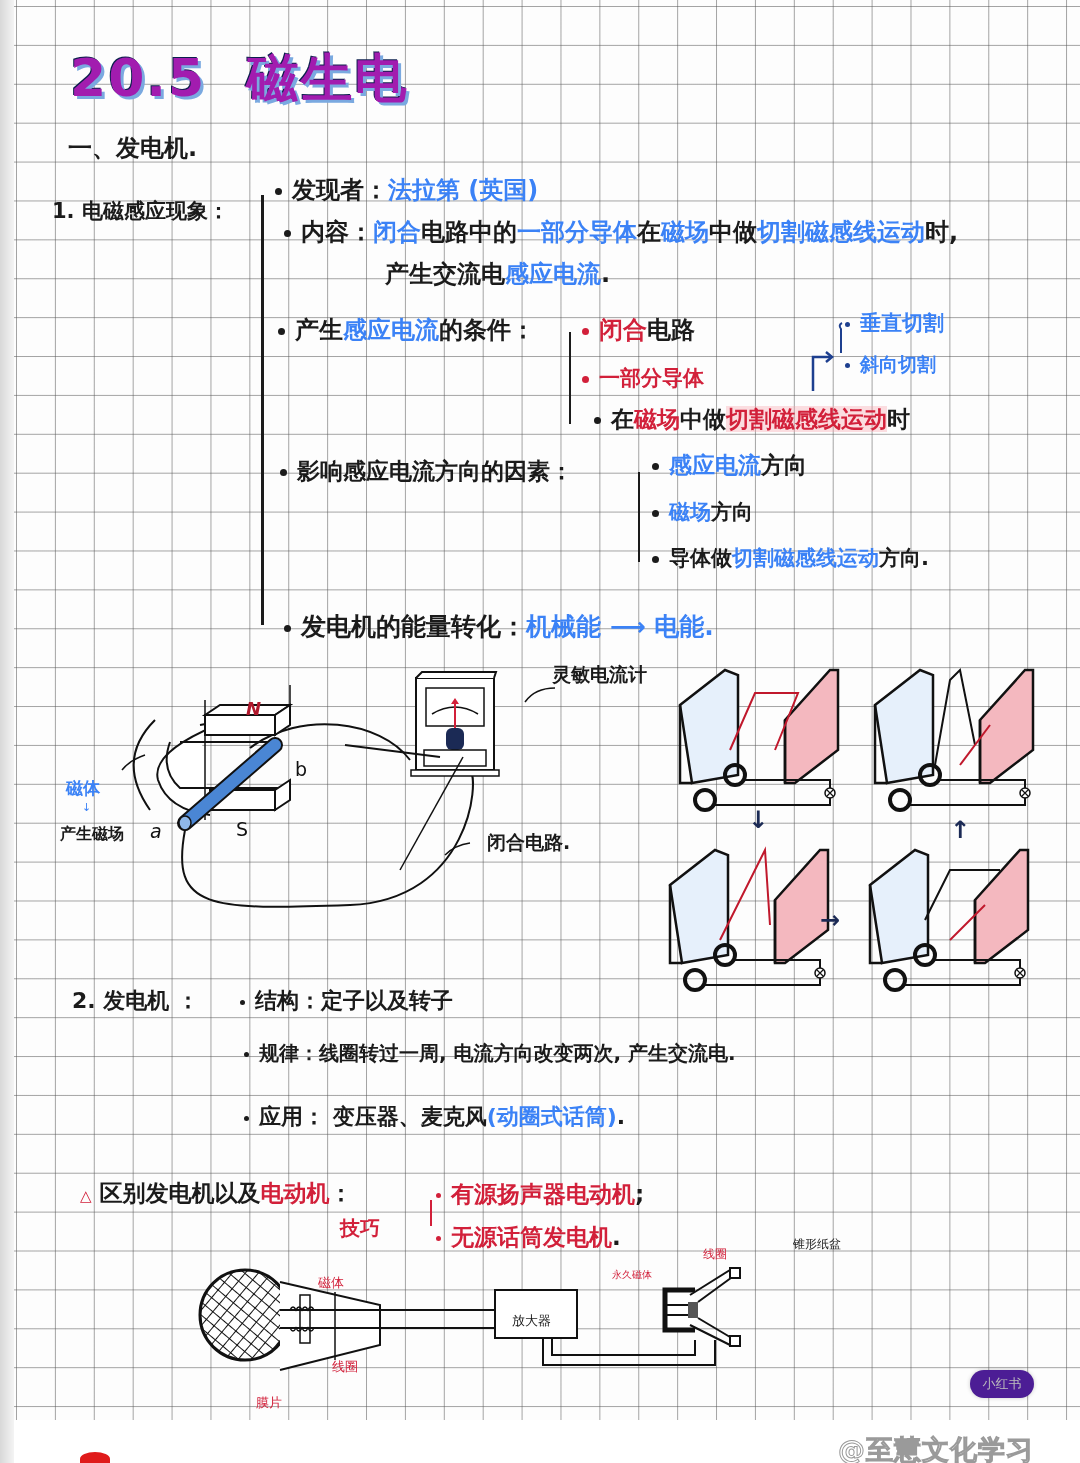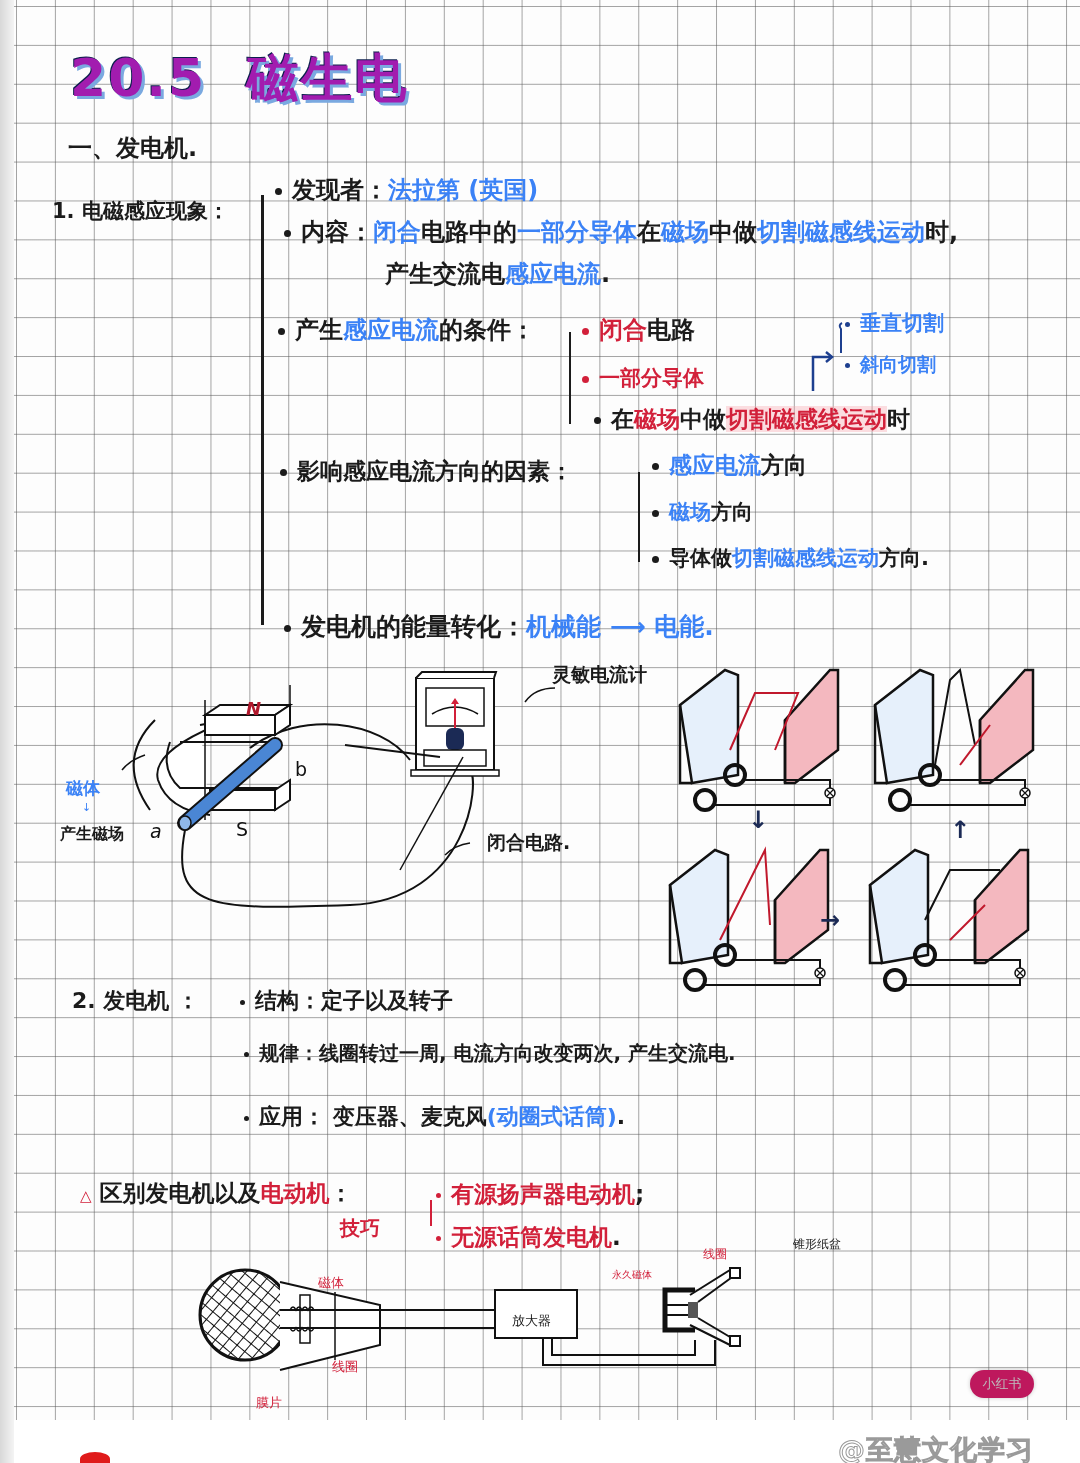--- a/index.html
+++ b/index.html
@@ -38,21 +38,21 @@
   .dot { display: inline-block; width: 7px; height: 7px; border-radius: 50%; background: #1b1b1b; vertical-align: middle; margin-right: 10px; }
   .dot.red { background: #d2203a; }
   .vline { position: absolute; background: #1b1b1b; width: 3px; }
   svg.draw { position: absolute; overflow: visible; }
   .watermark {
     position: absolute; left: 838px; top: 1432px; font-size: 27px; color: #ffffff;
     -webkit-text-stroke: 1px #9a9a9a; font-weight: bold; letter-spacing: 1px;
   }
   .badge {
     position: absolute; left: 970px; top: 1370px; width: 64px; height: 28px; border-radius: 14px;
-    background: #be185d; box-shadow: 0 0 4px rgba(0,0,0,0.2); font-size: 13px; color: #bdbdbd;
+    background: #4c1d95; box-shadow: 0 0 4px rgba(0,0,0,0.2); font-size: 13px; color: #bdbdbd;
     text-align: center; line-height: 28px;
   }
   .red-blob { position: absolute; left: 80px; top: 1452px; width: 30px; height: 14px; border-radius: 50% 50% 0 0; background: #e01b1b; }
 </style>
 </head>
 <body>
 
 <div class="binding"></div>
 <div class="paper"></div>
 

